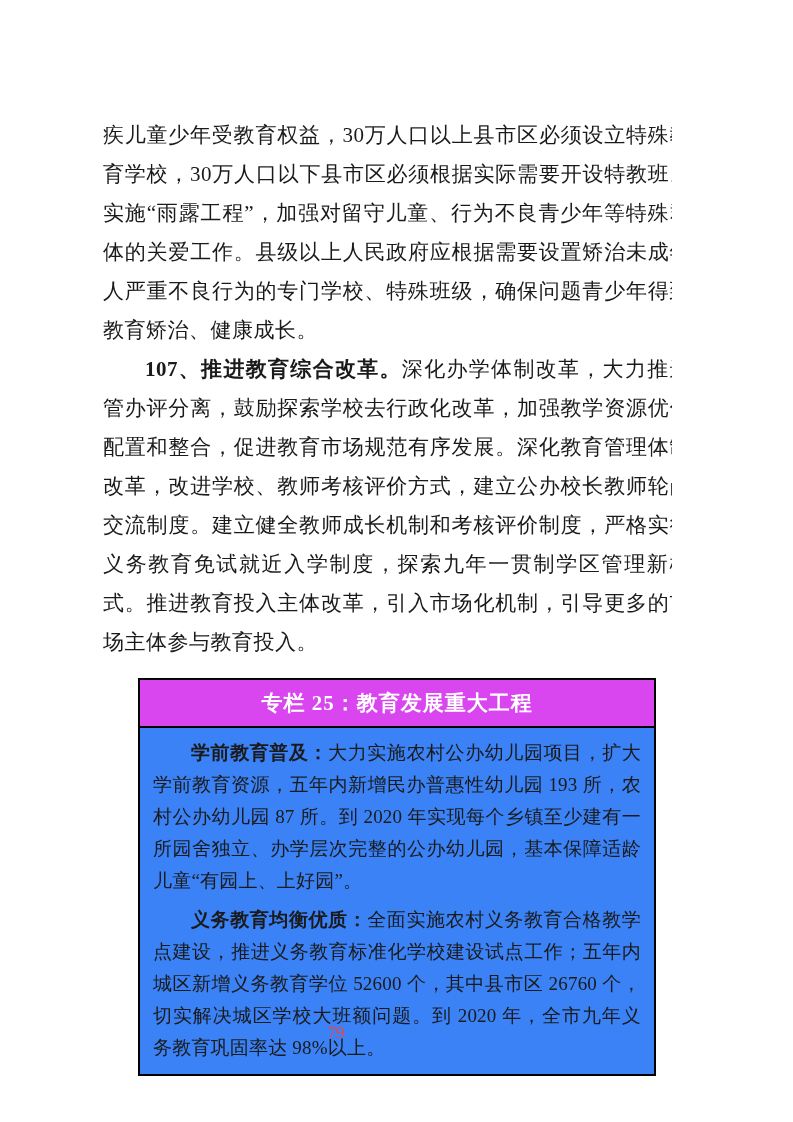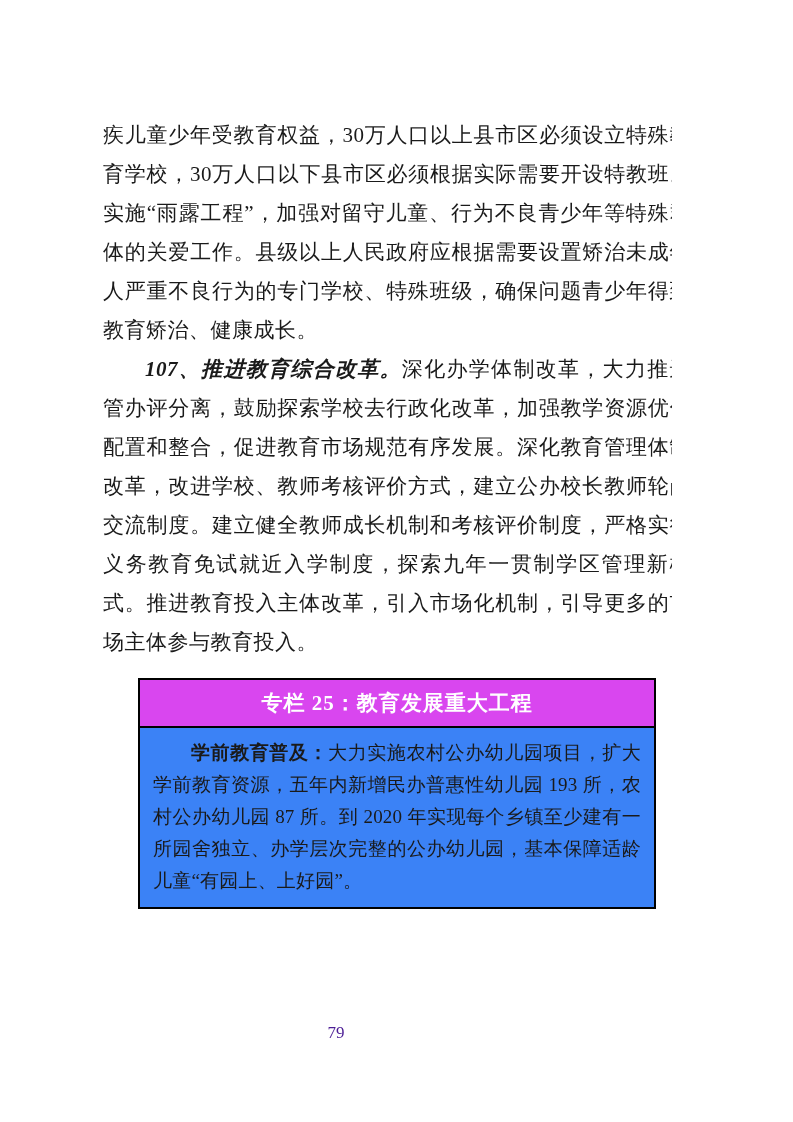--- a/index.html
+++ b/index.html
@@ -27,21 +27,20 @@
     font-size: 21px;
     line-height: 39px;
     text-align: justify;
     letter-spacing: 0.5px;
   }
   .para.indent {
     text-indent: 42px;
   }
   .para b {
     font-weight: bold;
-    font-style: italic;
   }
   .feature-box {
     width: 514px;
     margin: 16px auto 0 auto;
     border: 2px solid #000000;
   }
   .box-header {
     background: #d946ef;
     border-bottom: 2px solid #000000;
     height: 46px;
@@ -70,36 +69,37 @@
   .box-para b {
     font-weight: bold;
   }
   .page-number {
     position: absolute;
     left: 0;
     right: 0;
     top: 1023px;
     text-align: center;
     font-size: 17px;
-    color: #4c1d95;
+    color: #ef4444;
   }
 </style>
 </head>
 <body>
 
 <div class="page">
   <div class="content">
 
     <p class="para">疾儿童少年受教育权益，30万人口以上县市区必须设立特殊教育学校，30万人口以下县市区必须根据实际需要开设特教班。实施“雨露工程”，加强对留守儿童、行为不良青少年等特殊群体的关爱工作。县级以上人民政府应根据需要设置矫治未成年人严重不良行为的专门学校、特殊班级，确保问题青少年得到教育矫治、健康成长。</p>
 
     <p class="para indent"><b>107、推进教育综合改革。</b><span>深化办学体制改革，大力推进管办评分离，鼓励探索学校去行政化改革，加强教学资源优化配置和整合，促进教育市场规范有序发展。深化教育管理体制改革，改进学校、教师考核评价方式，建立公办校长教师轮岗交流制度。建立健全教师成长机制和考核评价制度，严格实行义务教育免试就近入学制度，探索九年一贯制学区管理新模式。推进教育投入主体改革，引入市场化机制，引导更多的市场主体参与教育投入。</span></p>
 
     <div class="feature-box">
       <div class="box-header">专栏 25：教育发展重大工程</div>
       <div class="box-body">
         <p class="box-para"><b>学前教育普及：</b><span>大力实施农村公办幼儿园项目，扩大学前教育资源，五年内新增民办普惠性幼儿园 193 所，农村公办幼儿园 87 所。到 2020 年实现每个乡镇至少建有一所园舍独立、办学层次完整的公办幼儿园，基本保障适龄儿童“有园上、上好园”。</span></p>
+        <p class="box-para"><b>义务教育均衡优质：</b><span>全面实施农村义务教育合格教学点建设，推进义务教育标准化学校建设试点工作；五年内城区新增义务教育学位 52600 个，其中县市区 26760 个，切实解决城区学校大班额问题。到 2020 年，全市九年义务教育巩固率达 98%以上。</span></p>
       </div>
     </div>
 
   </div>
 
   <div class="page-number">79</div>
 </div>
 
 </body></html>

